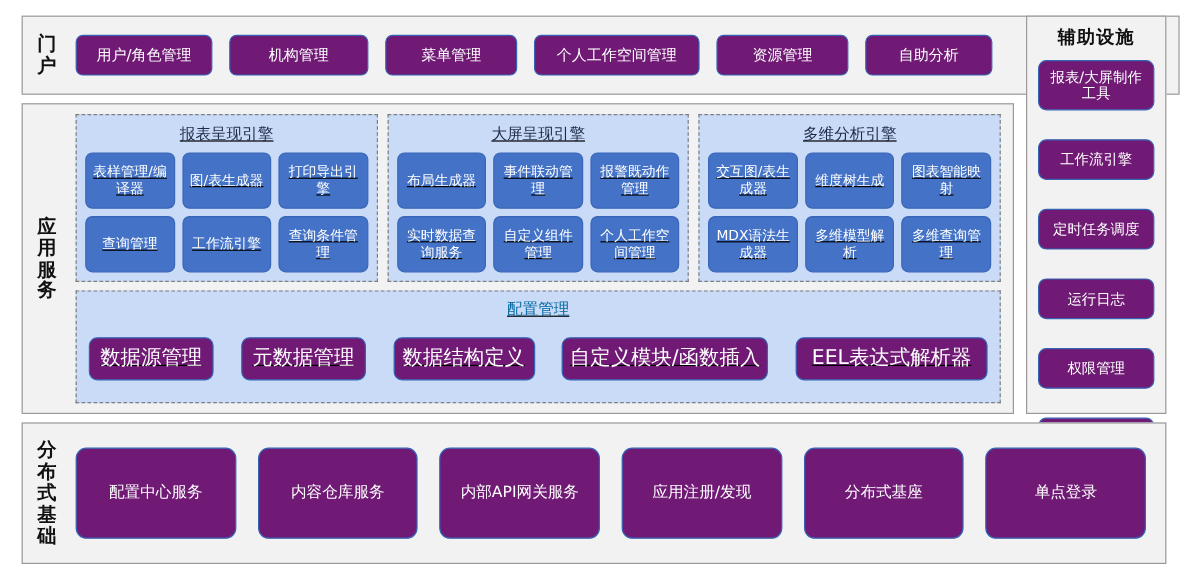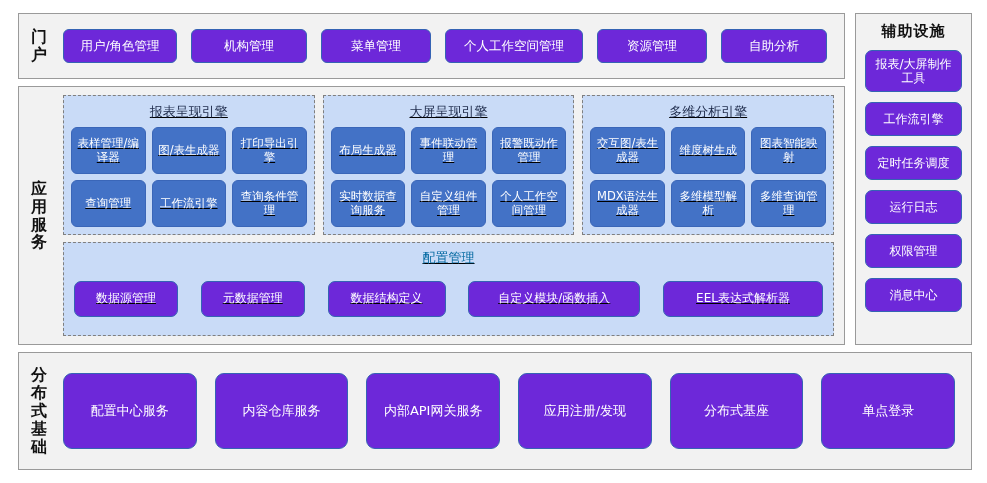--- a/index.html
+++ b/index.html
@@ -49,21 +49,21 @@
     word-break: break-all;
     box-sizing: border-box;
   }
   .v-label span {
     display: block;
     width: 18px;
   }
 
   
   .bbox {
-    background: #6d28d9;
+    background: #701a75;
     border: 1px solid #3563b4;
     border-radius: 7px;
     color: #ffffff;
     display: flex;
     align-items: center;
     justify-content: center;
     text-align: center;
     box-sizing: border-box;
     line-height: 1.18;
     font-size: 12px;
@@ -71,21 +71,21 @@
   }
   .bbox.shade {
     background: #4372c6;
     border-color: #3a66b8;
   }
 
   
   #portal {
     left: 18px;
     top: 13px;
-    width: 827px;
+    width: 965px;
     height: 66px;
   }
   #portal .row {
     flex: 1 1 auto;
     display: flex;
     align-items: center;
     gap: 14px;
     padding: 0 14px 0 4px;
   }
   #portal .bbox {
@@ -113,21 +113,21 @@
     text-align: center;
     font-size: 15px;
     font-weight: bold;
     color: #111111;
     margin: 2px 0 9px 0;
     letter-spacing: 1px;
   }
   #aux .bbox {
     width: 100%;
     height: 34px;
-    margin-bottom: 10px;
+    margin-bottom: 24px;
     font-size: 12px;
   }
   #aux .bbox.tall { height: 42px; }
 
   
   #appsvc {
     left: 18px;
     top: 86px;
     width: 827px;
     height: 259px;
@@ -192,21 +192,21 @@
   .config-row {
     flex: 1 1 auto;
     display: flex;
     align-items: center;
     justify-content: space-between;
     gap: 10px;
     padding-bottom: 2px;
   }
   .config-row .bbox {
     height: 36px;
-    font-size: 12px;
+    font-size: 17px;
   }
   .c-w1 { width: 104px; }
   .c-w2 { width: 104px; }
   .c-w3 { width: 118px; }
   .c-w4 { width: 172px; }
   .c-w5 { width: 160px; }
 
   
   #dist {
     left: 18px;

